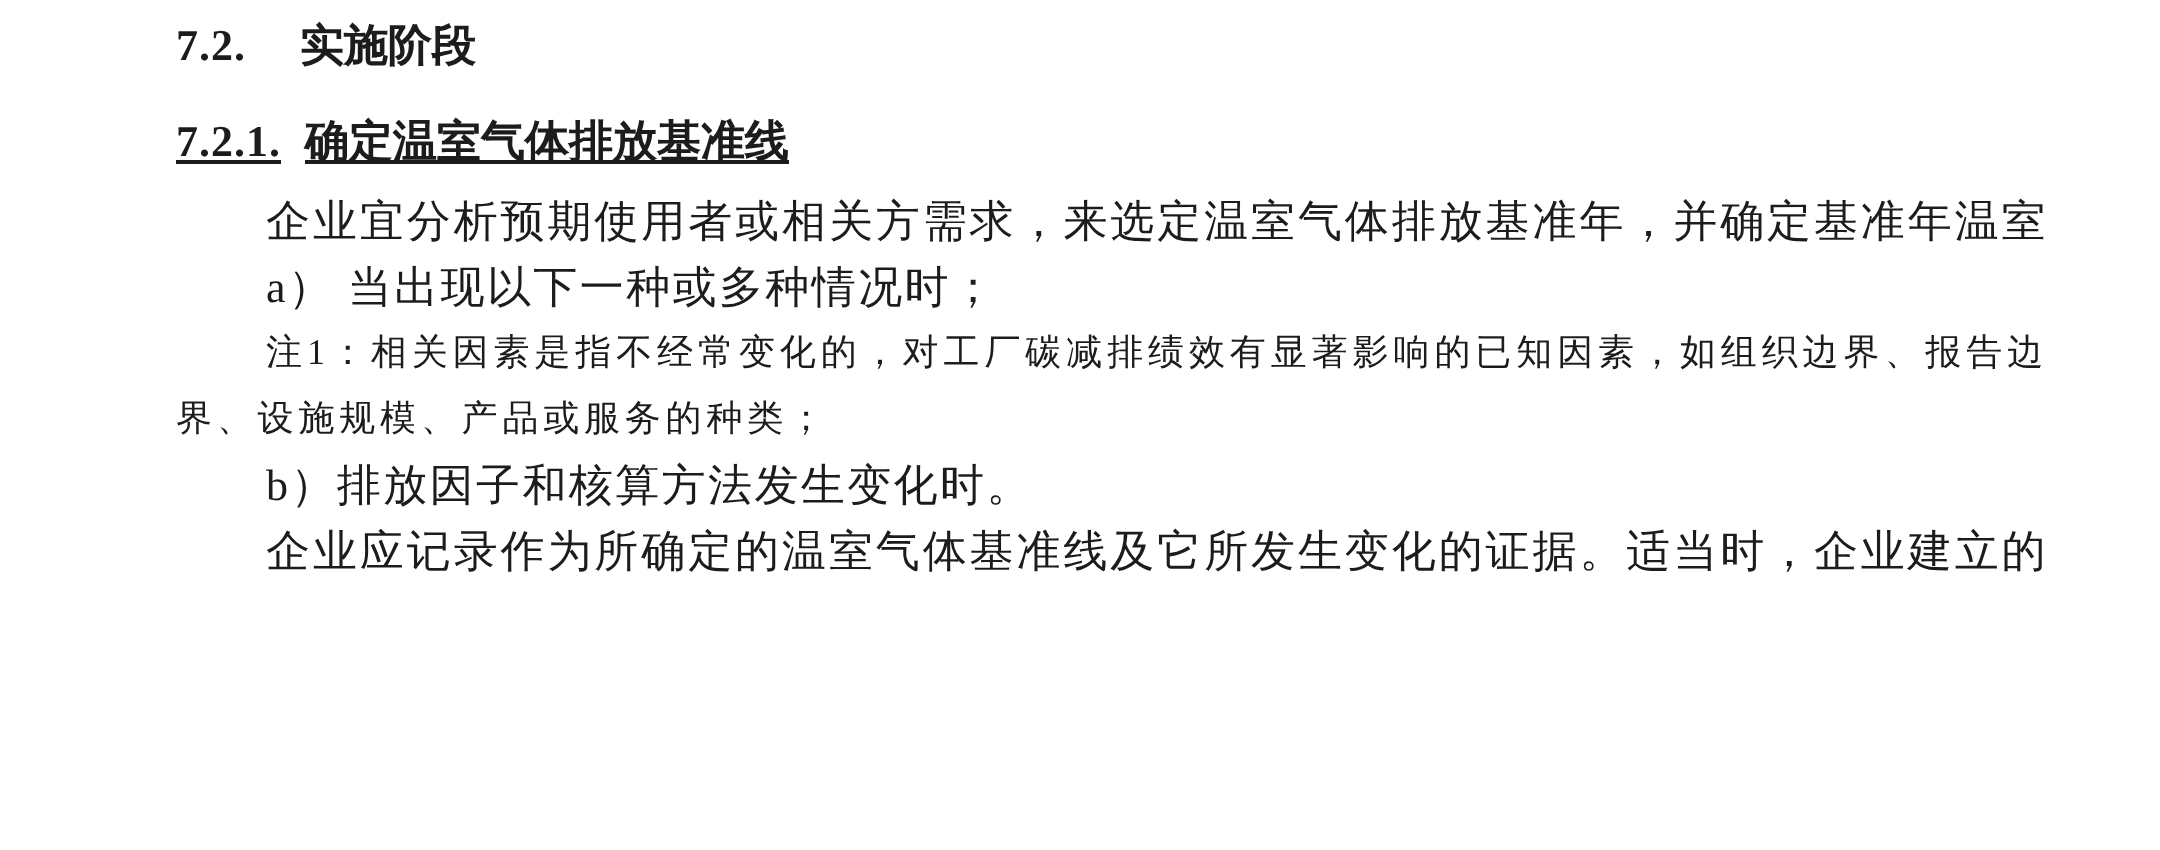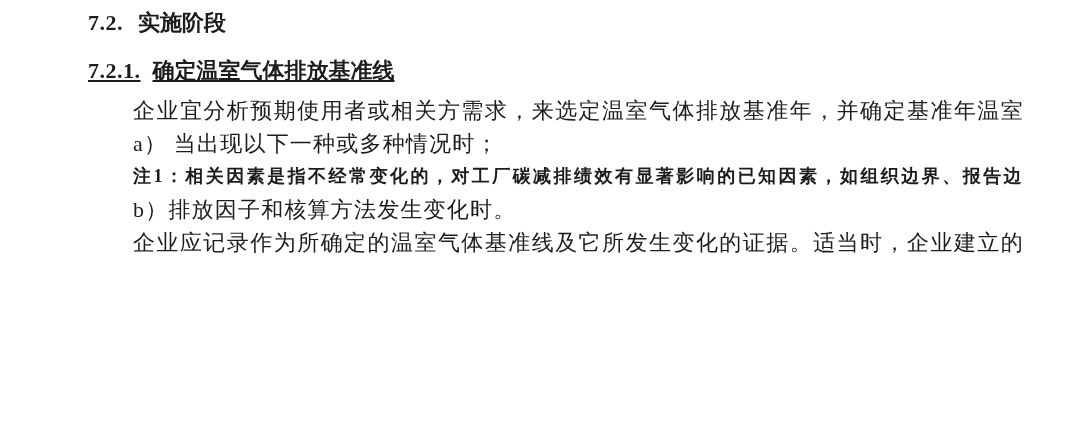--- a/index.html
+++ b/index.html
@@ -33,34 +33,33 @@
     white-space: nowrap;
     font-family: "Liberation Sans", "DejaVu Sans", sans-serif;
   }
   .h1 { margin-top: 10px; }
   .h2 { margin-top: 22px; text-decoration: underline; }
   .hnum {
     font-family: "Liberation Serif", "DejaVu Serif", serif;
     font-weight: bold;
     letter-spacing: 0.5px;
   }
-  .h1 .hnum { margin-right: 15px; }
+  .h1 .hnum { margin-right: 27px; }
   .h2 .hnum { margin-right: 12px; }
   
   .line {
     font-size: 22px;
     line-height: 33px;
     letter-spacing: 1.2px;
     white-space: nowrap;
   }
   .line.first { margin-top: 10px; }
   .line.note {
     font-size: 18px;
     letter-spacing: 2.4px;
-    font-weight: bold;
   }
   .indent { text-indent: 45px; }
   .j {
     white-space: normal;
     text-align: justify;
     text-align-last: justify;
   }
 </style>
 </head>
 <body>
@@ -75,20 +74,21 @@
     <div class="h2">
       <span class="hnum">7.2.1.</span><span>确定温室气体排放基准线</span>
     </div>
 
     <div class="line first indent j">企业宜分析预期使用者或相关方需求，来选定温室气体排放基准年，并确定基准年温室</div>
 
 
     <div class="line indent">a） 当出现以下一种或多种情况时；</div>
 
     <div class="line note indent j">注1：相关因素是指不经常变化的，对工厂碳减排绩效有显著影响的已知因素，如组织边界、报告边</div>
+    <div class="line note">界、设施规模、产品或服务的种类；</div>
 
 
     <div class="line indent">b）排放因子和核算方法发生变化时。</div>
 
     <div class="line indent j">企业应记录作为所确定的温室气体基准线及它所发生变化的证据。适当时，企业建立的</div>
 
   </div>
 </div>
 
 </body></html>

